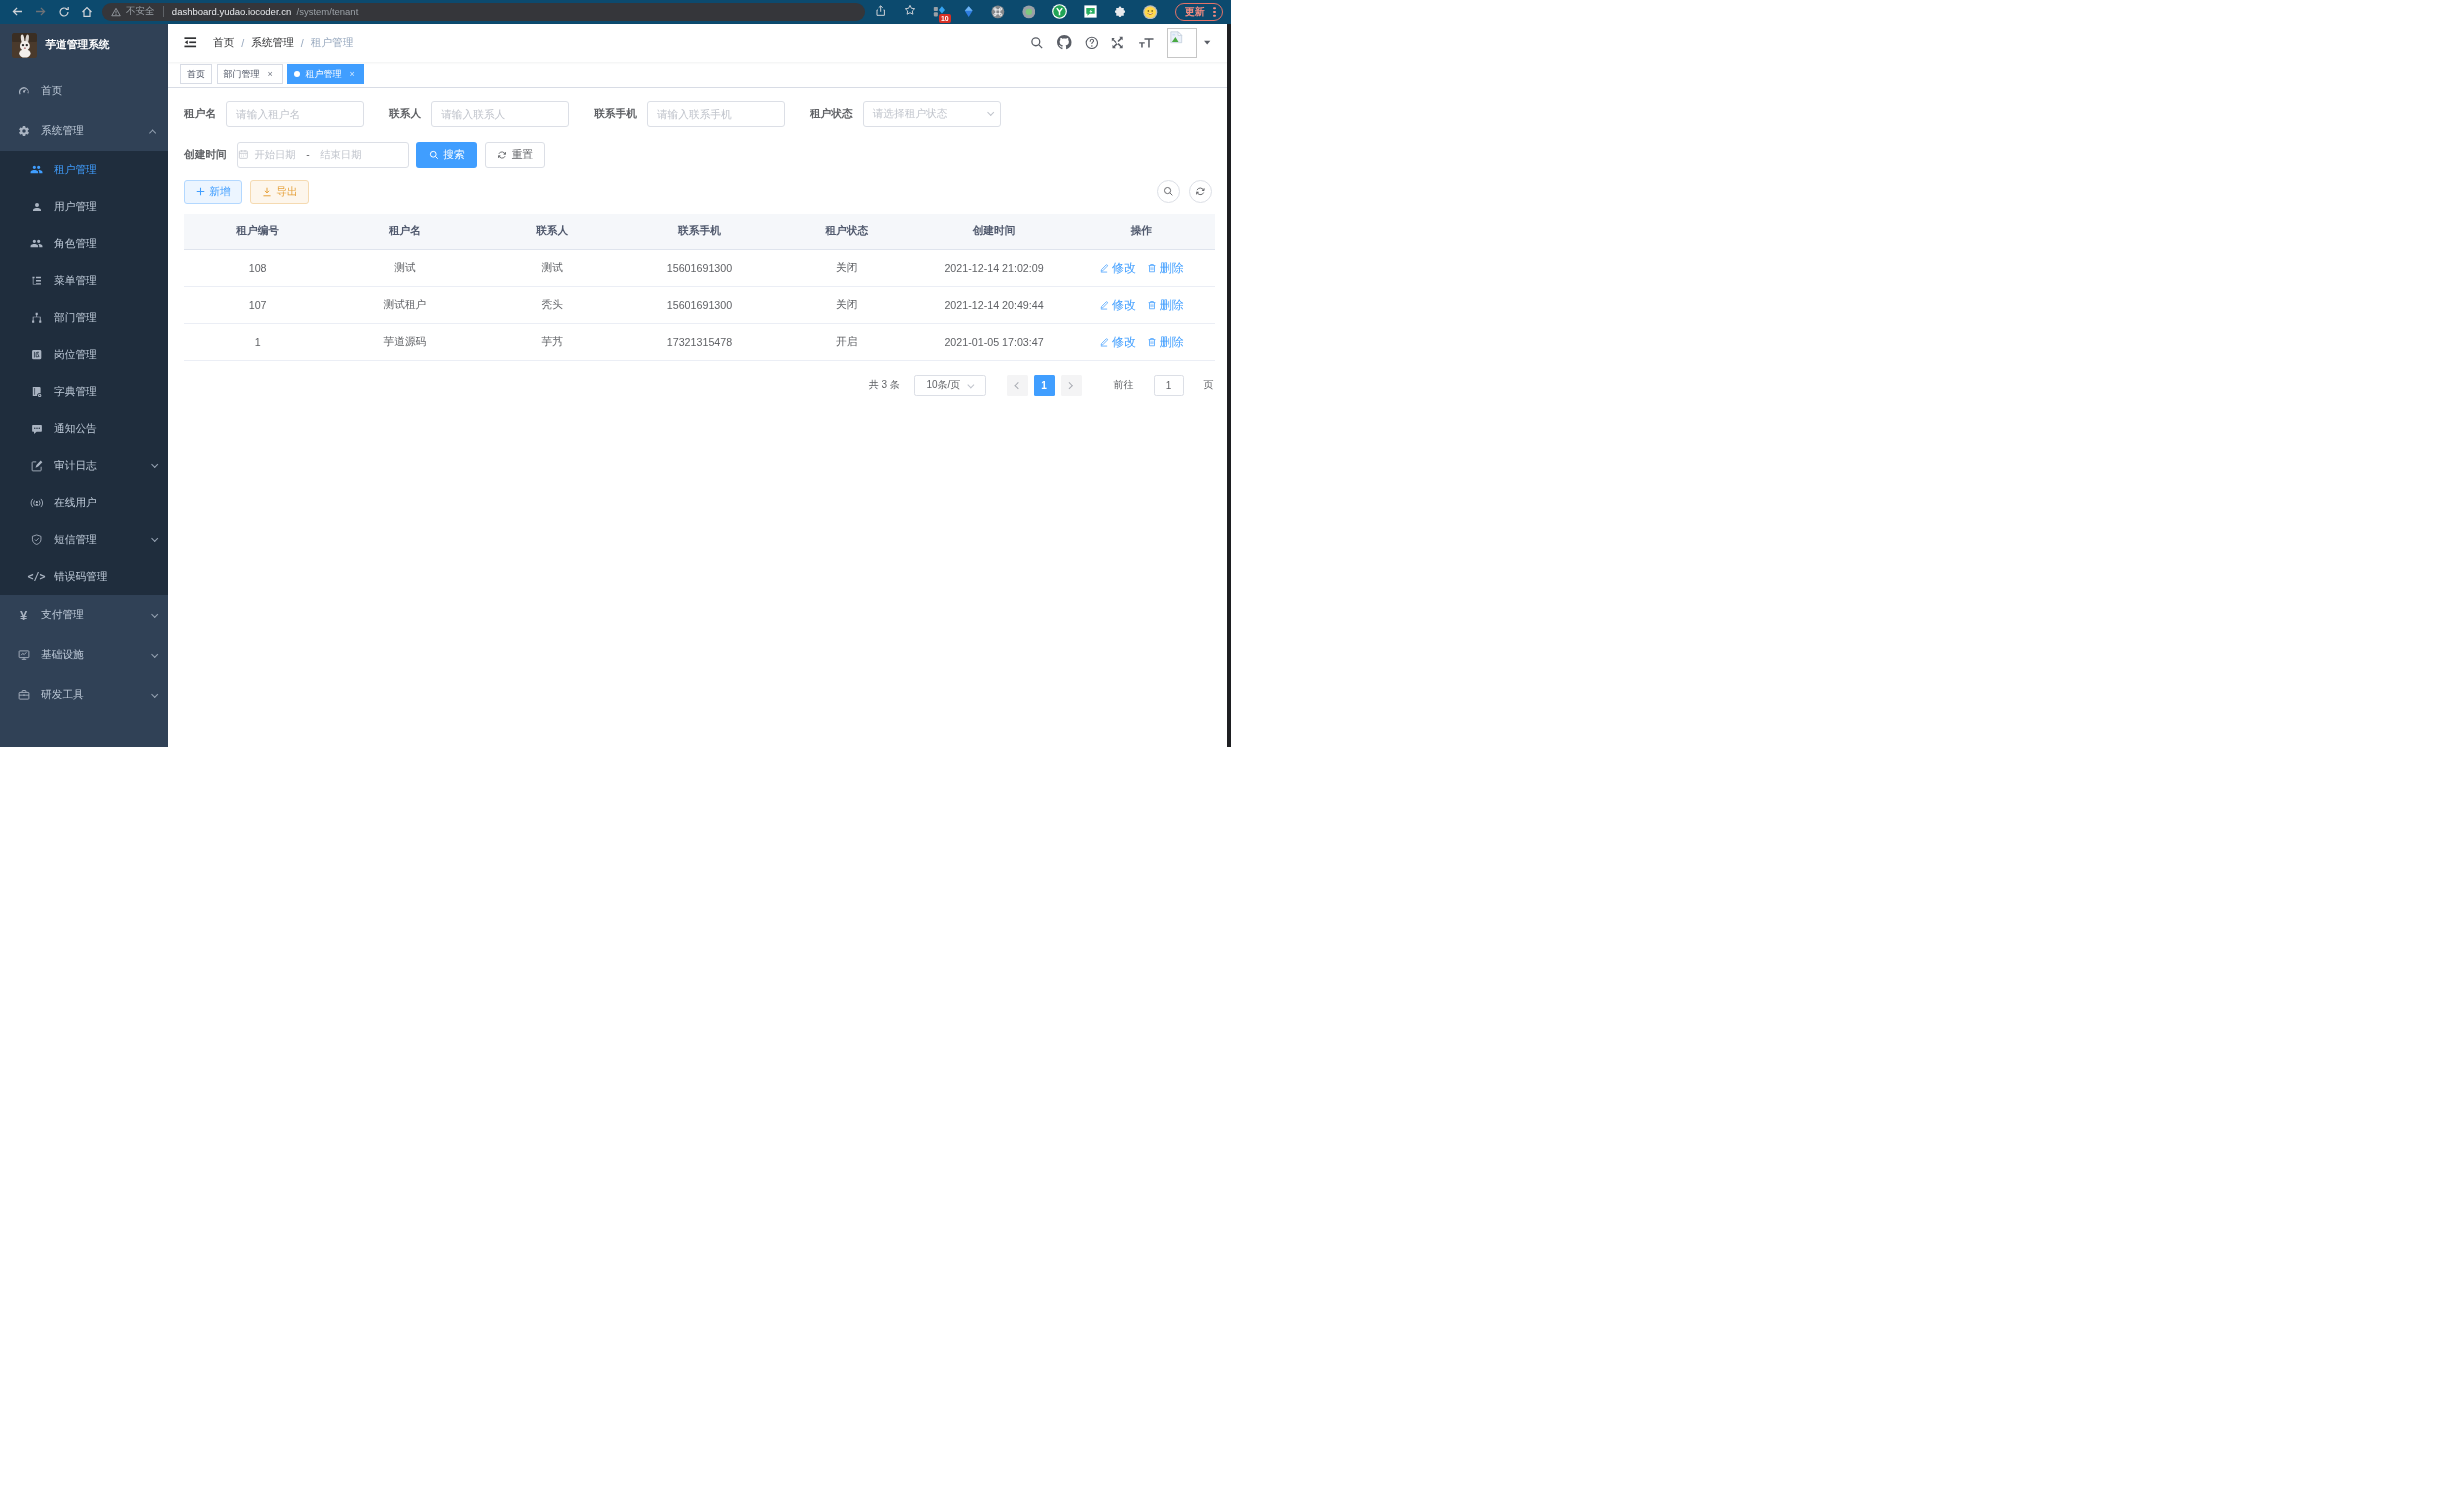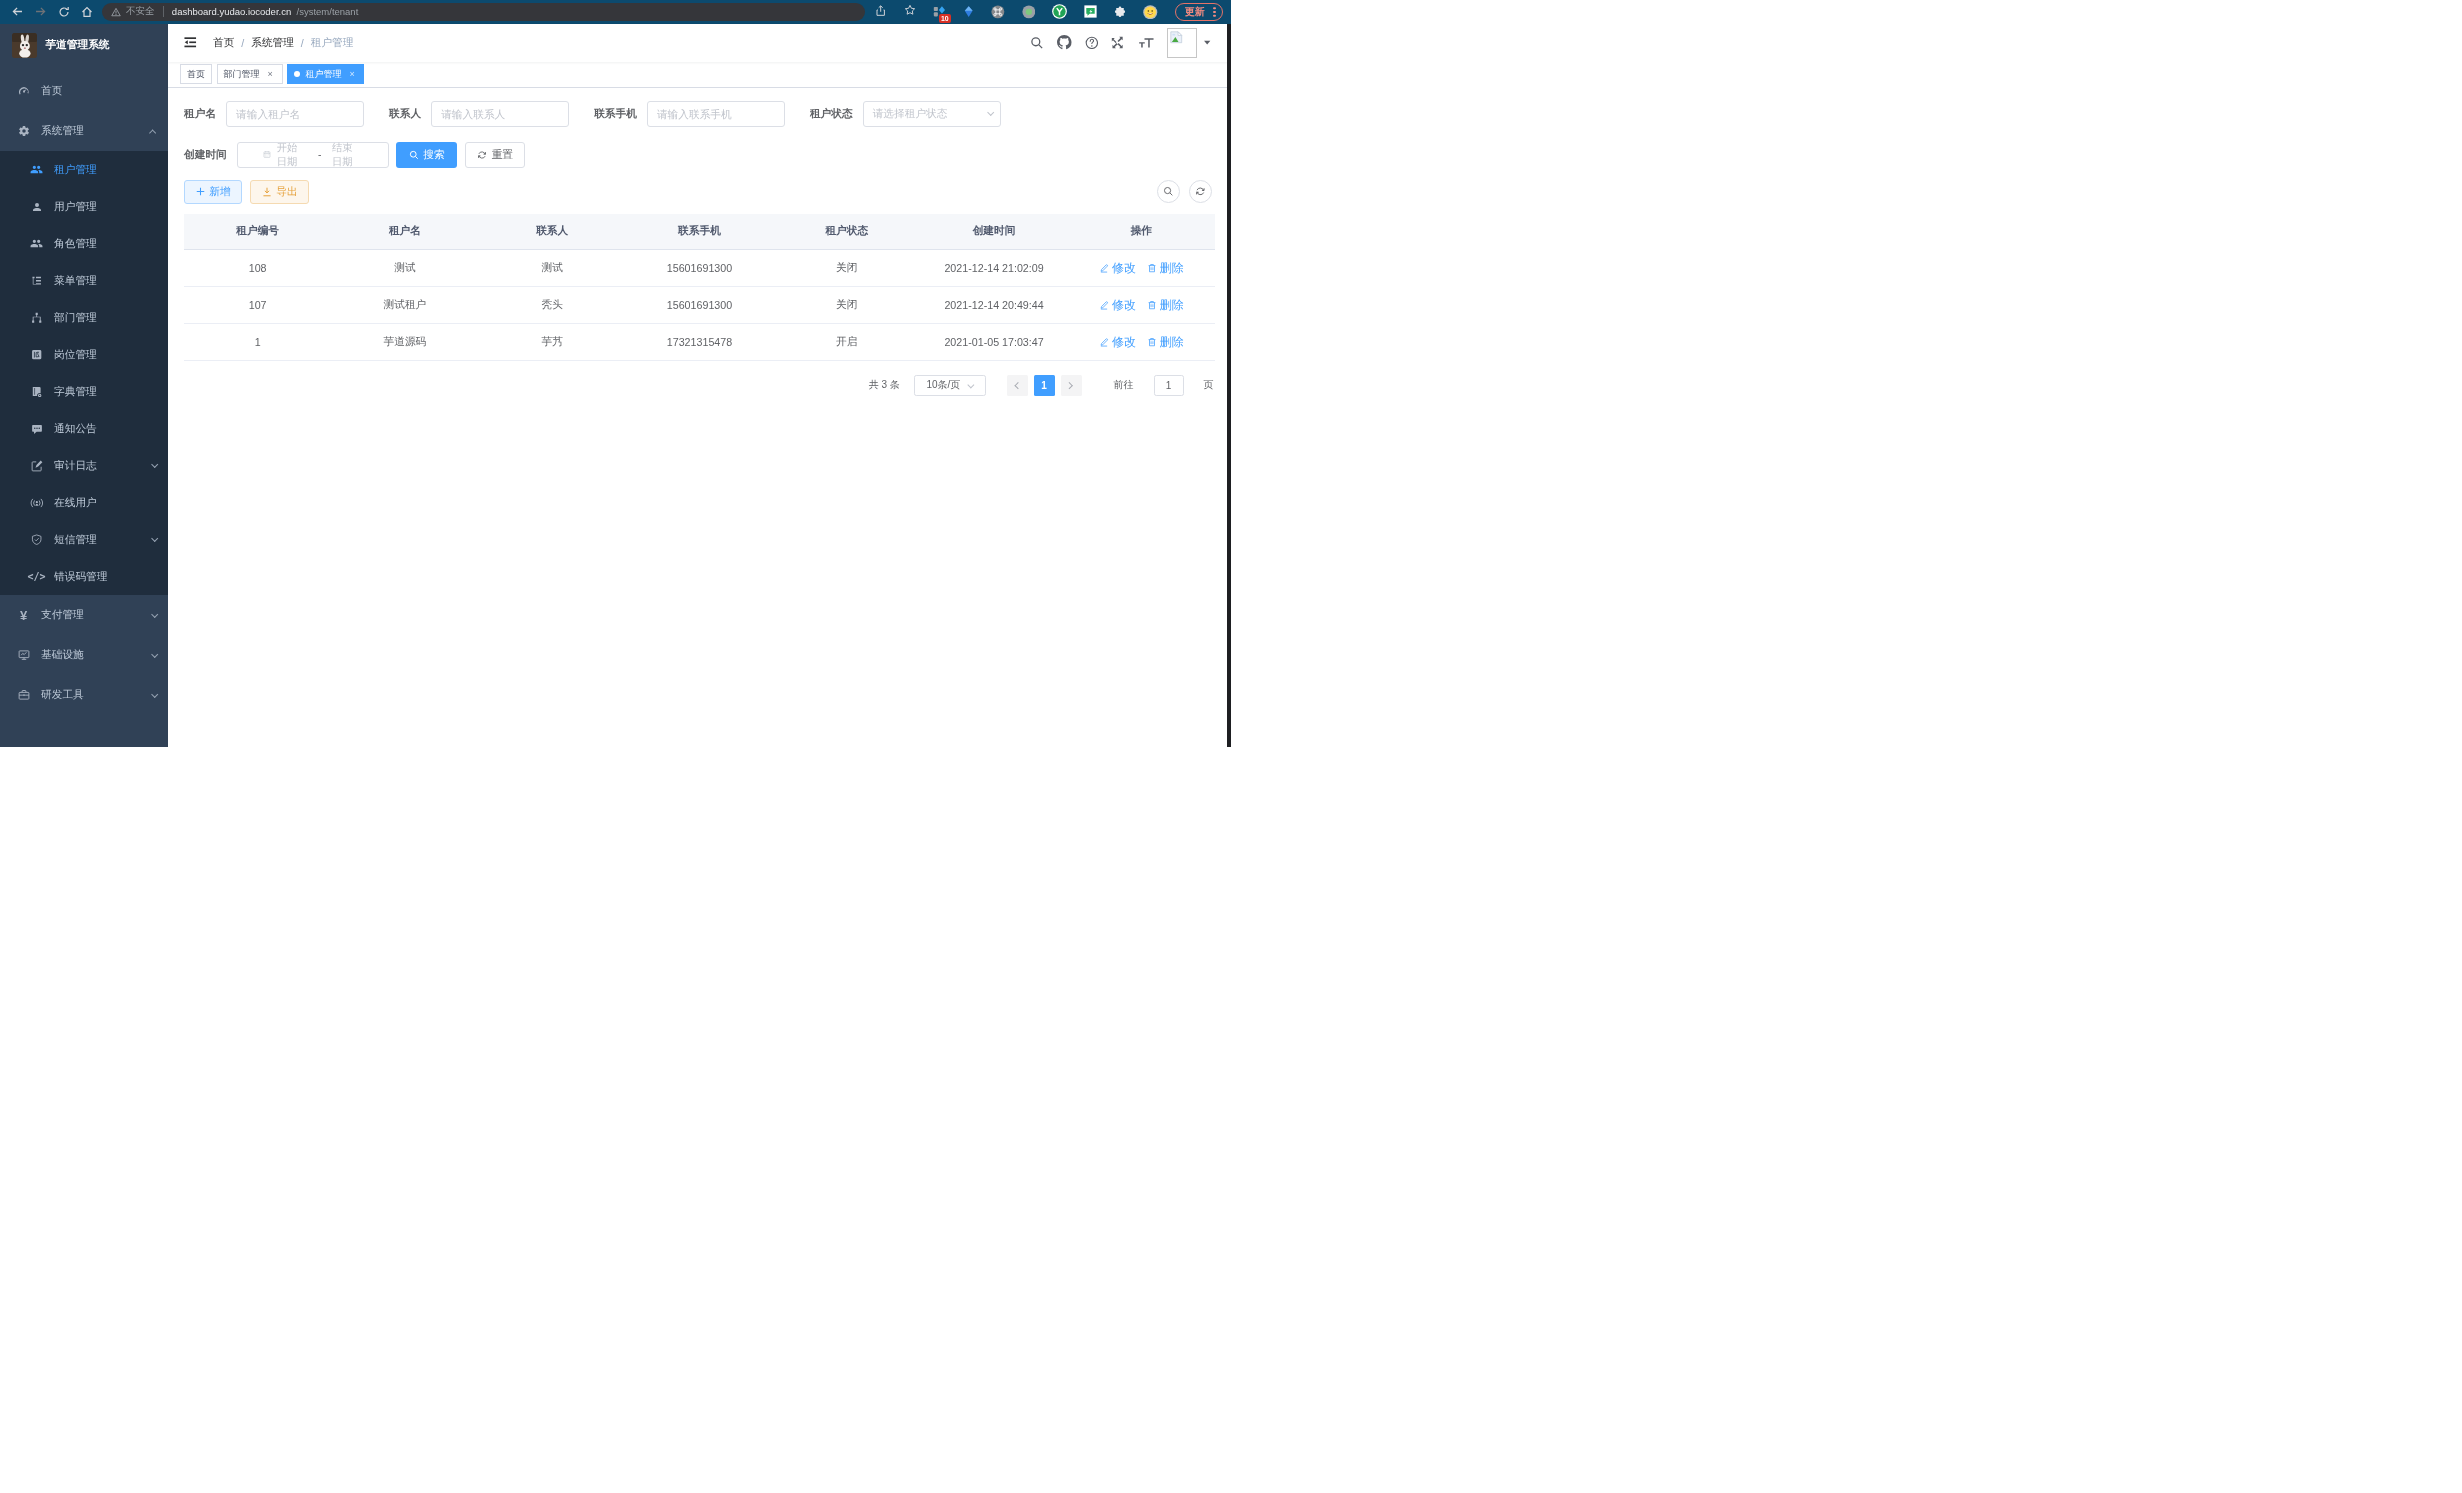--- a/index.html
+++ b/index.html
@@ -85,22 +85,22 @@
   .flabel { font-size:10.7px; color:#606266; font-weight:bold; margin-right:10px; white-space:nowrap; }
   .finput { width:138px; height:26px; border:0.8px solid #dcdfe6; border-radius:3px;
     padding:0 9px; font-size:10.7px; color:#606266; outline:none;
     font-family:"Liberation Sans","DejaVu Sans",sans-serif; }
   .finput::placeholder { color:#c0c4cc; }
   .fselect { width:138px; height:26px; border:0.8px solid #dcdfe6; border-radius:3px;
     padding:0 7.6px 0 9px; display:flex; align-items:center; font-size:10.7px; color:#c0c4cc;
     cursor:pointer; background:#fff; }
   .fselect .sel-arrow { margin-left:auto; width:5.3px; height:5.3px; border-right:0.9px solid #c0c4cc;
     border-bottom:0.9px solid #c0c4cc; transform:rotate(45deg) translateY(-1.5px); }
-  .fdate { width:152px; height:26px; border:0.8px solid #dcdfe6; border-radius:3px;
-    display:flex; align-items:center; padding:0 25px; gap:6px; font-size:10.3px; color:#c0c4cc;
+  .fdate { width:172px; height:26px; border:0.8px solid #dcdfe6; border-radius:3px;
+    display:flex; align-items:center; padding:0 0; gap:6px; font-size:10.3px; color:#c0c4cc;
     cursor:pointer; background:#fff; }
   .fdate .dsep { color:#606266; margin:0 4.6px; }
   .btn { display:inline-flex; align-items:center; justify-content:center; gap:4.6px;
     height:26px; padding:0 11.4px; border-radius:3px; font-size:10.7px; cursor:pointer;
     border:0.8px solid transparent; white-space:nowrap; }
   .btn-primary { background:#409eff; color:#fff; margin-left:7.6px; }
   .btn-plain { background:#fff; border-color:#dcdfe6; color:#606266; margin-left:7.6px; }
   .actions-row { display:flex; align-items:center; margin-bottom:10px; }
   .btn-sm { height:24px; padding:0 10.7px; font-size:10.7px; }
   .btn-add { background:#ecf5ff; border-color:#b3d8ff; color:#409eff; }

